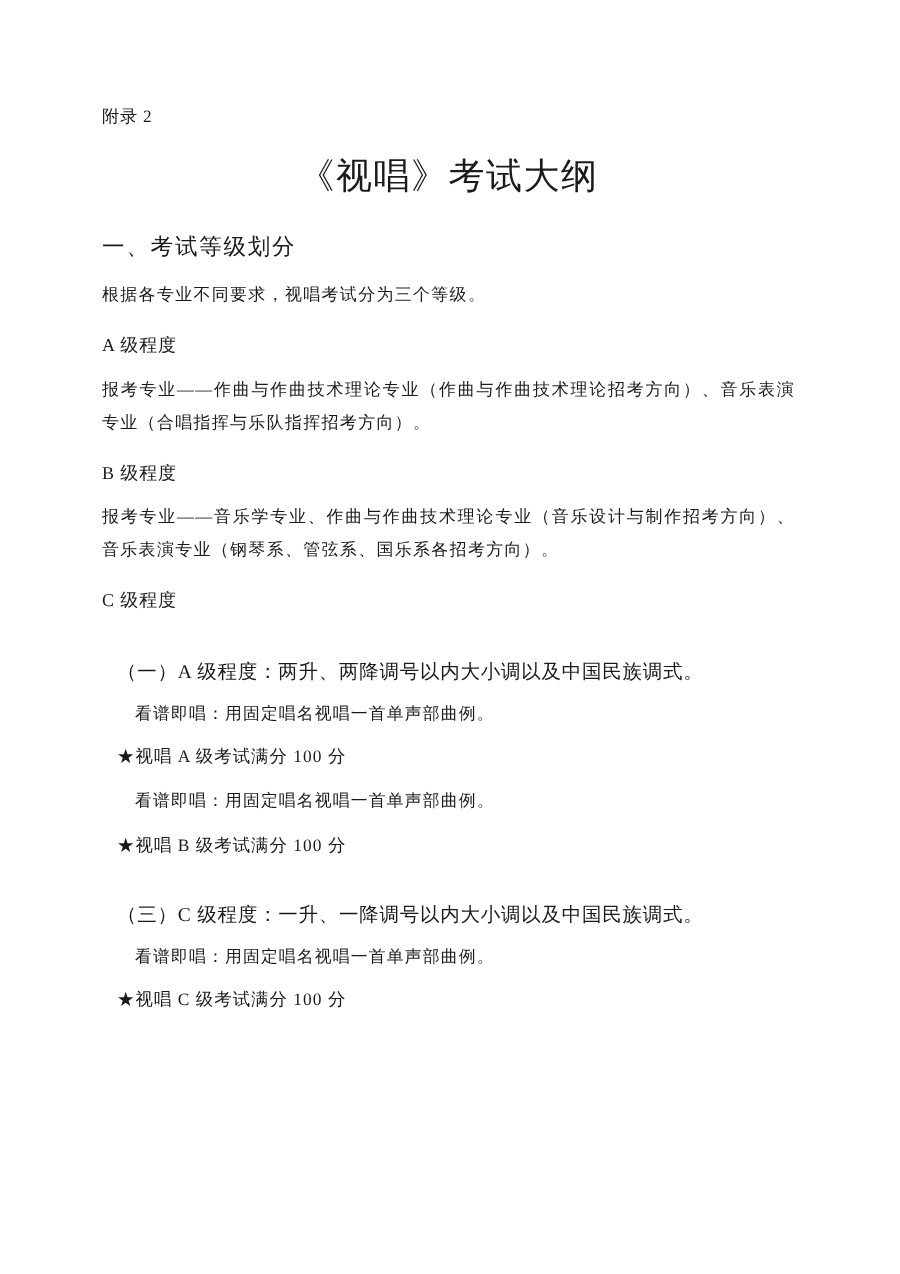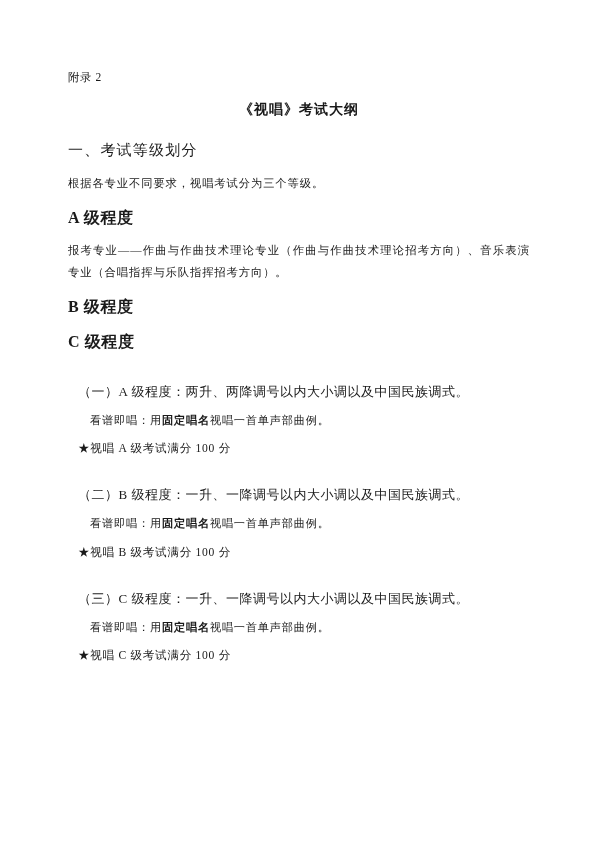--- a/index.html
+++ b/index.html
@@ -28,35 +28,35 @@
     width: 462px;
   }
   .annex {
     font-size: 11.5px;
     letter-spacing: 0.5px;
     color: #1a1a1a;
     margin-bottom: 16px;
   }
   .doc-title {
     text-align: center;
-    font-size: 14px;
-    font-weight: bold;
+    font-size: 24px;
+    font-weight: normal;
     letter-spacing: 1px;
     margin: 0 0 22px 0;
     font-family: "Liberation Serif", "DejaVu Serif", serif;
   }
   .h1 {
     font-size: 15px;
     font-weight: normal;
     letter-spacing: 1.2px;
     margin: 18px 0 12px 0;
   }
   .h2 {
-    font-size: 16px;
-    font-weight: bold;
+    font-size: 12px;
+    font-weight: normal;
     letter-spacing: 0.6px;
     margin: 14px 0 10px 0;
   }
   .para {
     font-size: 11.3px;
     line-height: 1.95;
     letter-spacing: 0.9px;
     margin: 0 0 12px 0;
     text-align: justify;
   }
@@ -68,21 +68,21 @@
     padding-left: 10px;
   }
   .indent-para {
     font-size: 11.2px;
     line-height: 1.9;
     letter-spacing: 0.8px;
     margin: 0 0 10px 0;
     padding-left: 22px;
   }
   .indent-para b {
-    font-weight: bold;
+    font-weight: normal;
   }
   .star-line {
     font-size: 11.6px;
     letter-spacing: 0.7px;
     margin: 0 0 12px 0;
     padding-left: 10px;
   }
   .spacer-bottom {
     height: 10px;
   }
@@ -97,31 +97,31 @@
 
     <div class="doc-title">《视唱》考试大纲</div>
 
     <div class="h1">一、考试等级划分</div>
     <div class="para">根据各专业不同要求，视唱考试分为三个等级。</div>
 
     <div class="h2">A 级程度</div>
     <div class="para">报考专业——作曲与作曲技术理论专业（作曲与作曲技术理论招考方向）、音乐表演专业（合唱指挥与乐队指挥招考方向）。</div>
 
     <div class="h2">B 级程度</div>
+    <div class="para">报考专业——音乐学专业、作曲与作曲技术理论专业（音乐设计与制作招考方向）、音乐表演专业（钢琴系、管弦系、国乐系各招考方向）。</div>
 
     <div class="h2">C 级程度</div>
 
 
     <div class="sub-head">（一）A 级程度：两升、两降调号以内大小调以及中国民族调式。</div>
     <div class="indent-para">
       <span>看谱即唱：用</span><b>固定唱名</b><span>视唱一首单声部曲例。</span>
     </div>
     <div class="star-line">★视唱 A 级考试满分 100 分</div>
 
-    <div class="sub-head">（二）B 级程度：一升、一降调号以内大小调以及中国民族调式。</div>
     <div class="indent-para">
       <span>看谱即唱：用</span><b>固定唱名</b><span>视唱一首单声部曲例。</span>
     </div>
     <div class="star-line">★视唱 B 级考试满分 100 分</div>
 
     <div class="sub-head">（三）C 级程度：一升、一降调号以内大小调以及中国民族调式。</div>
     <div class="indent-para">
       <span>看谱即唱：用</span><b>固定唱名</b><span>视唱一首单声部曲例。</span>
     </div>
     <div class="star-line">★视唱 C 级考试满分 100 分</div>

